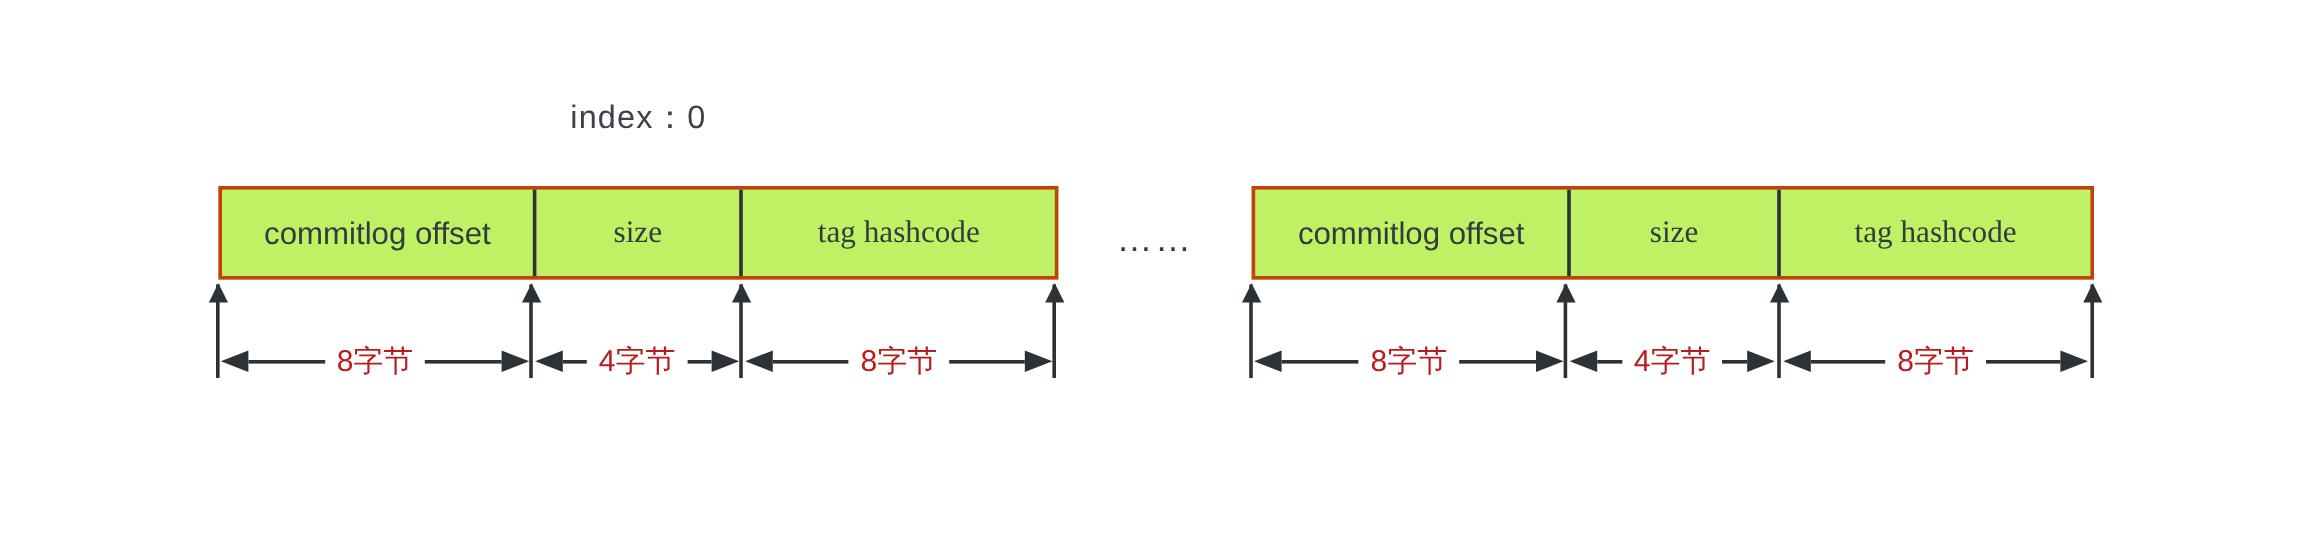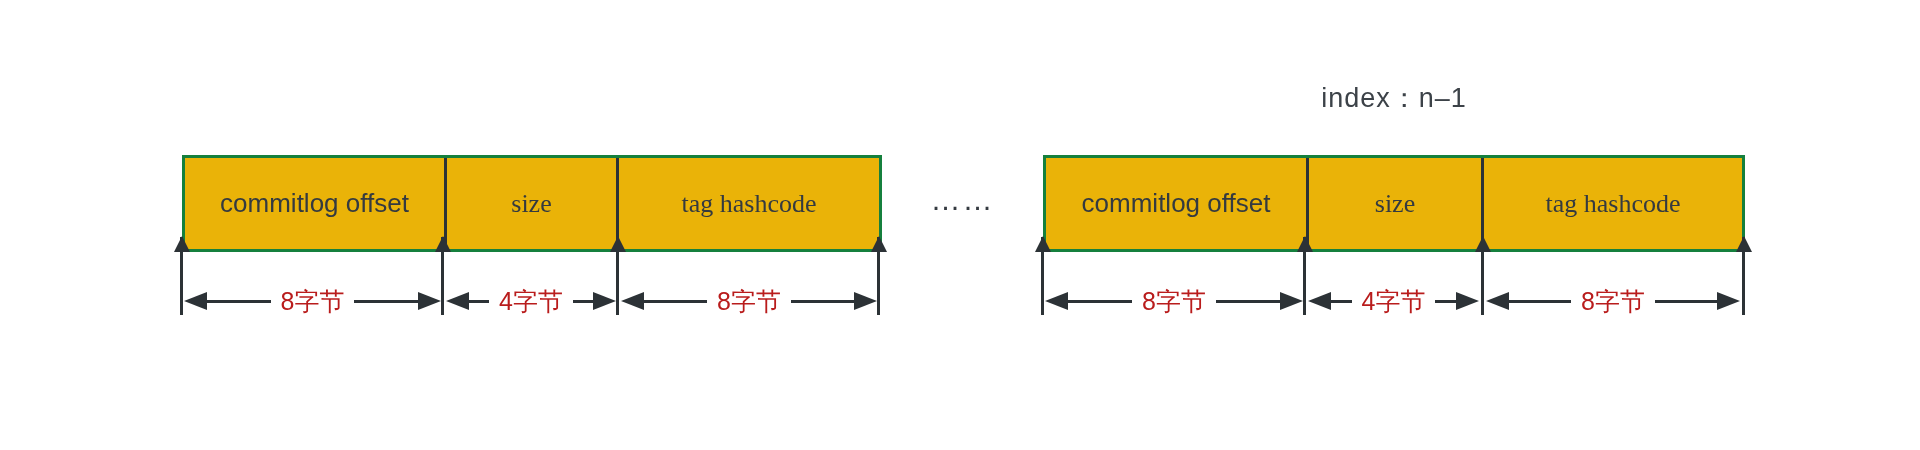--- a/index.html
+++ b/index.html
@@ -18,22 +18,22 @@
   .entry-block.b0 { left:182px; width:700px; }
   .entry-block.b1 { left:1043px; width:702px; }
 
   .index-label {
     position:absolute; top:-75px; left:0; width:100%;
     text-align:center; font-size:27px; color:#3c4248;
     letter-spacing:1px; white-space:pre;
   }
 
   .box {
-    display:flex; height:97px; width:100%;
-    border:3px solid #15803d; background:#eab308;
+    display:flex; height:78px; width:100%;
+    border:3px solid #c2410c; background:#bef264;
   }
   .cell {
     display:flex; align-items:center; justify-content:center;
     font-size:26px; color:#343a40; white-space:nowrap;
   }
   .cell + .cell { border-left:3px solid #2c3236;font-family:Liberation Serif, serif; }
   .b0 .cell.c0 { width:259px; } .b0 .cell.c1 { width:172px; } .b0 .cell.c2 { flex:1; }
   .b1 .cell.c0 { width:260px; } .b1 .cell.c1 { width:175px; } .b1 .cell.c2 { flex:1; }
 
   
@@ -85,20 +85,21 @@
   .logo-text {
     font-size:28px; color:#8f8f8f; letter-spacing:2px; white-space:nowrap;
   }
 </style>
 </head>
 <body>
 
 <div class="canvas">
 
   <div class="entry-block b0">
+    <div class="index-label">index：0</div>
     <div class="box">
       <div class="cell c0">
         <span>commitlog offset</span>
       </div>
       <div class="cell c1">
         <span>size</span>
       </div>
       <div class="cell c2">
         <span>tag hashcode</span>
       </div>
@@ -137,21 +138,20 @@
         <div class="dlabel">8字节</div>
         <div class="dline"></div>
         <div class="ah right"></div>
       </div>
     </div>
   </div>
 
   <div class="ellipsis">……</div>
 
   <div class="entry-block b1">
-    <div class="index-label">index：n–1</div>
     <div class="box">
       <div class="cell c0">
         <span>commitlog offset</span>
       </div>
       <div class="cell c1">
         <span>size</span>
       </div>
       <div class="cell c2">
         <span>tag hashcode</span>
       </div>

